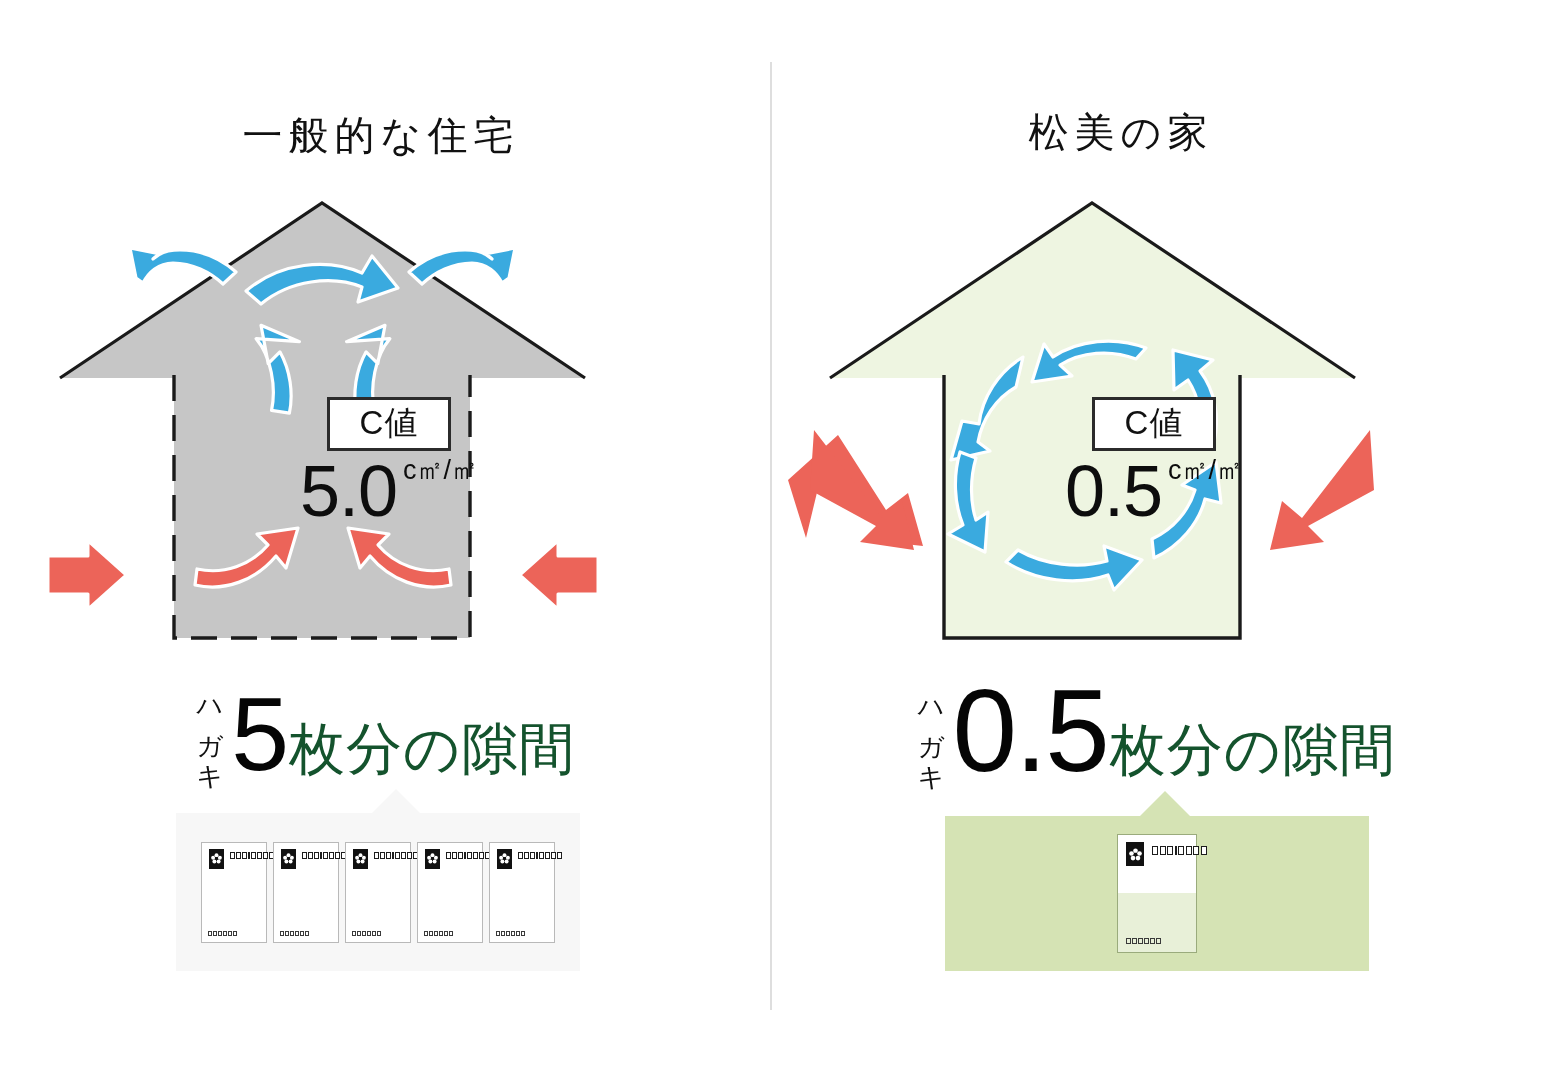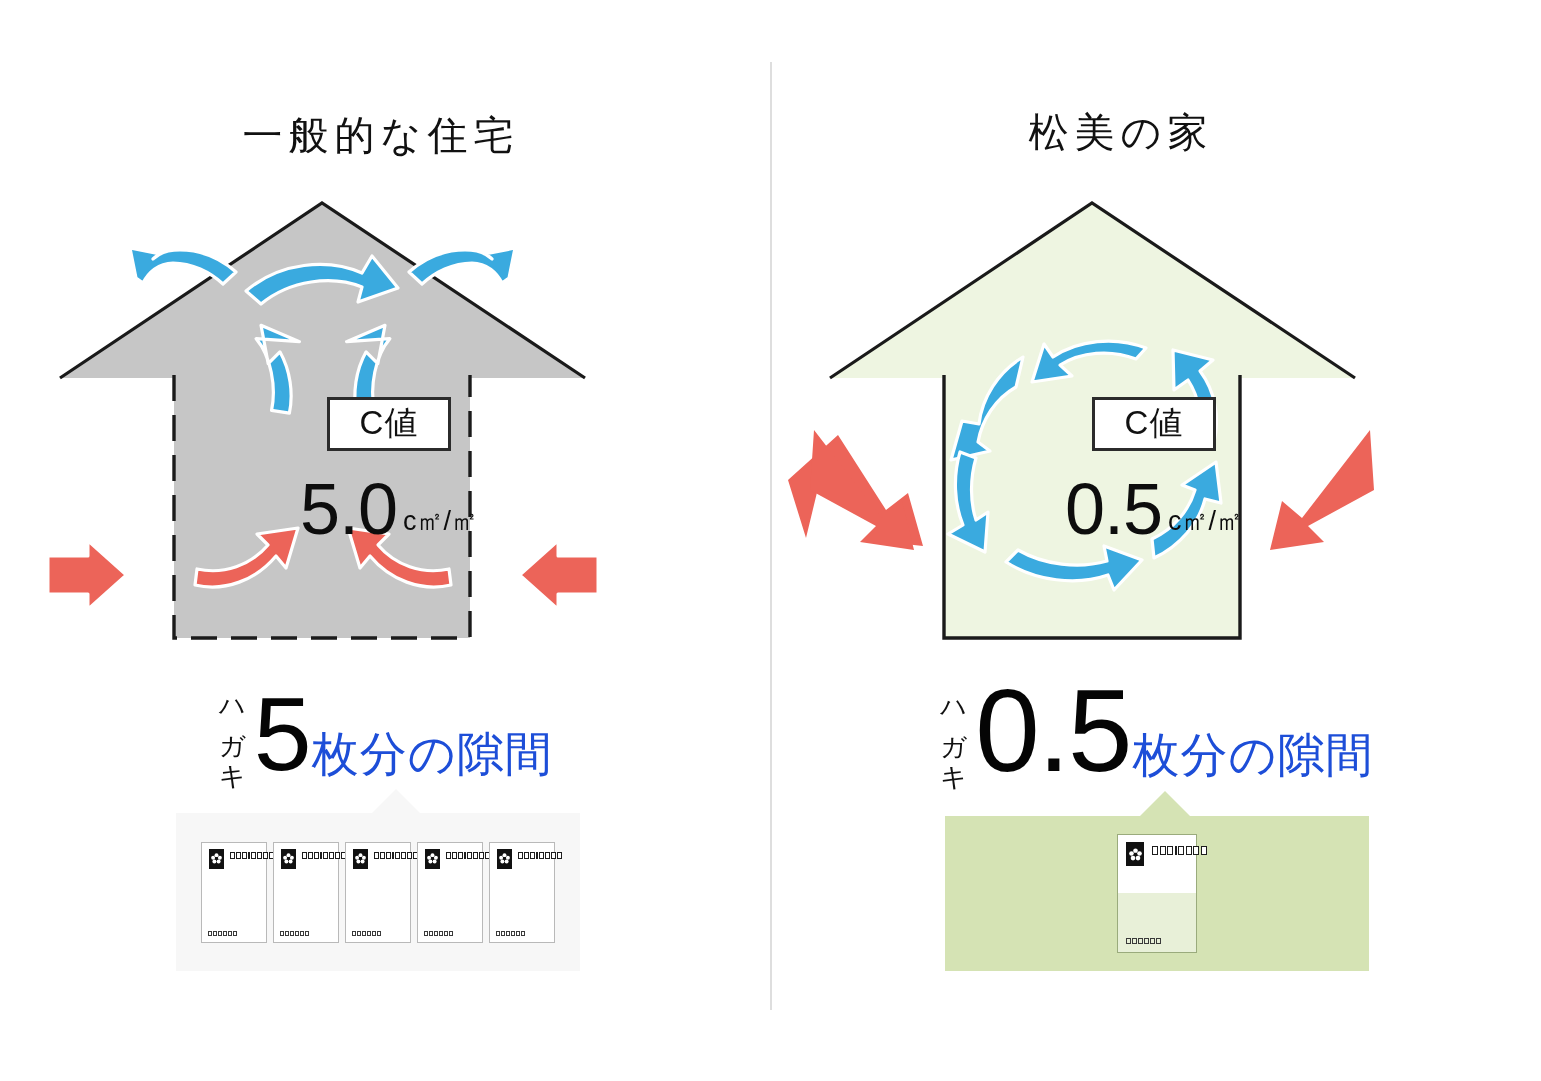--- a/index.html
+++ b/index.html
@@ -61,22 +61,22 @@
     border: 3px solid #2b2b2b;
     background: #ffffff;
     padding: 3px 30px 5px 30px;
     font-size: 33px;
     line-height: 1.2;
     letter-spacing: 1px;
     color: #111111;
   }
   .cval-number-row {
     display: flex;
-    align-items: flex-end;
-    margin-top: 24px;
+    align-items: flex-start;
+    margin-top: 6px;
     line-height: 1;
   }
   .cval-number {
     font-size: 72px;
     font-weight: 400;
     letter-spacing: -1px;
     color: #0d0d0d;
     line-height: 0.95;
   }
   .cval-unit {
@@ -109,24 +109,24 @@
   }
   .caption-number {
     font-size: 104px;
     line-height: 0.88;
     letter-spacing: -2px;
     color: #050505;
     font-weight: 400;
   }
   #caption-right .caption-number { font-size: 116px; }
   .caption-suffix {
-    font-size: 47px;
+    font-size: 56px;
     line-height: 1;
     letter-spacing: 1px;
-    color: #1d4ed8;
+    color: #14532d;
     margin-left: 2px;
     padding-bottom: 4px;
   }
 
   
   .panel {
     position: absolute;
   }
   #panel-left  { left: 176px; top: 813px; width: 404px; height: 158px; background: #f7f7f7; }
   #panel-right { left: 945px; top: 816px; width: 424px; height: 155px; background: #d5e3b4; }

